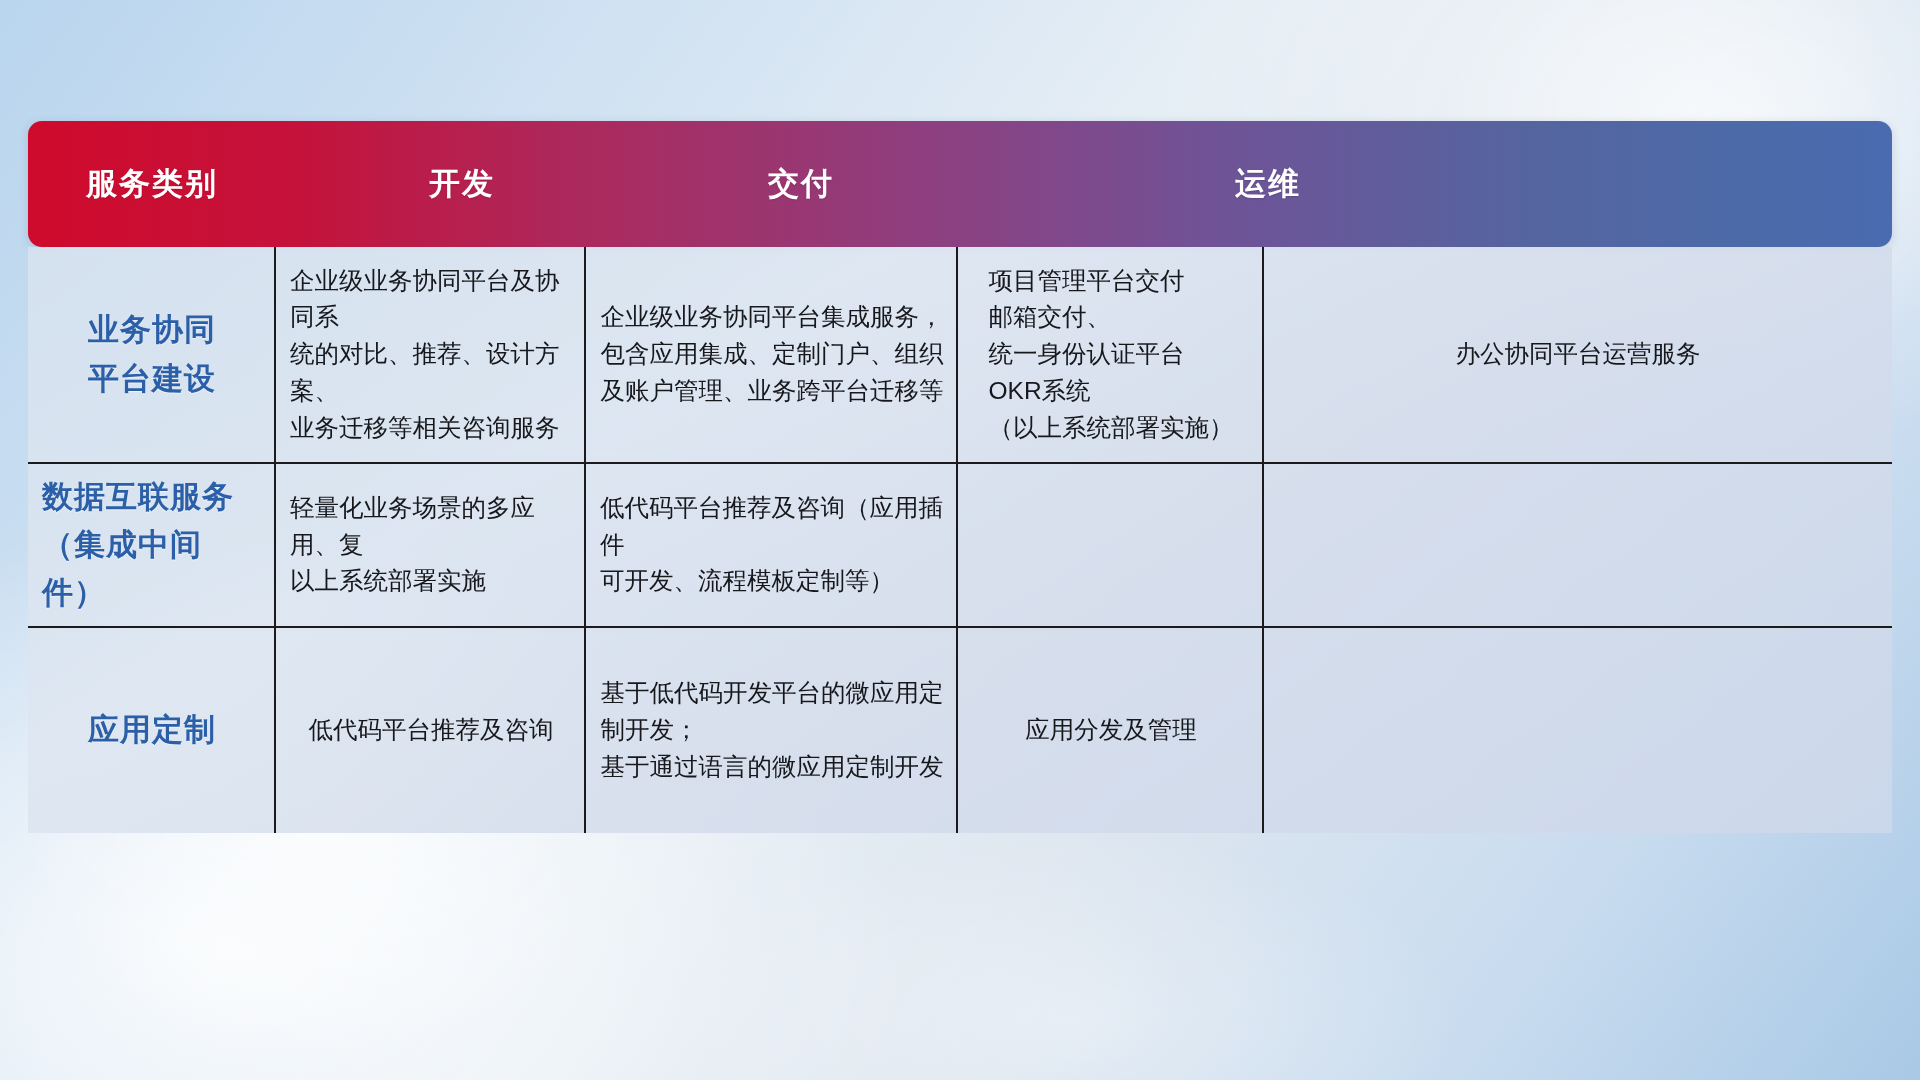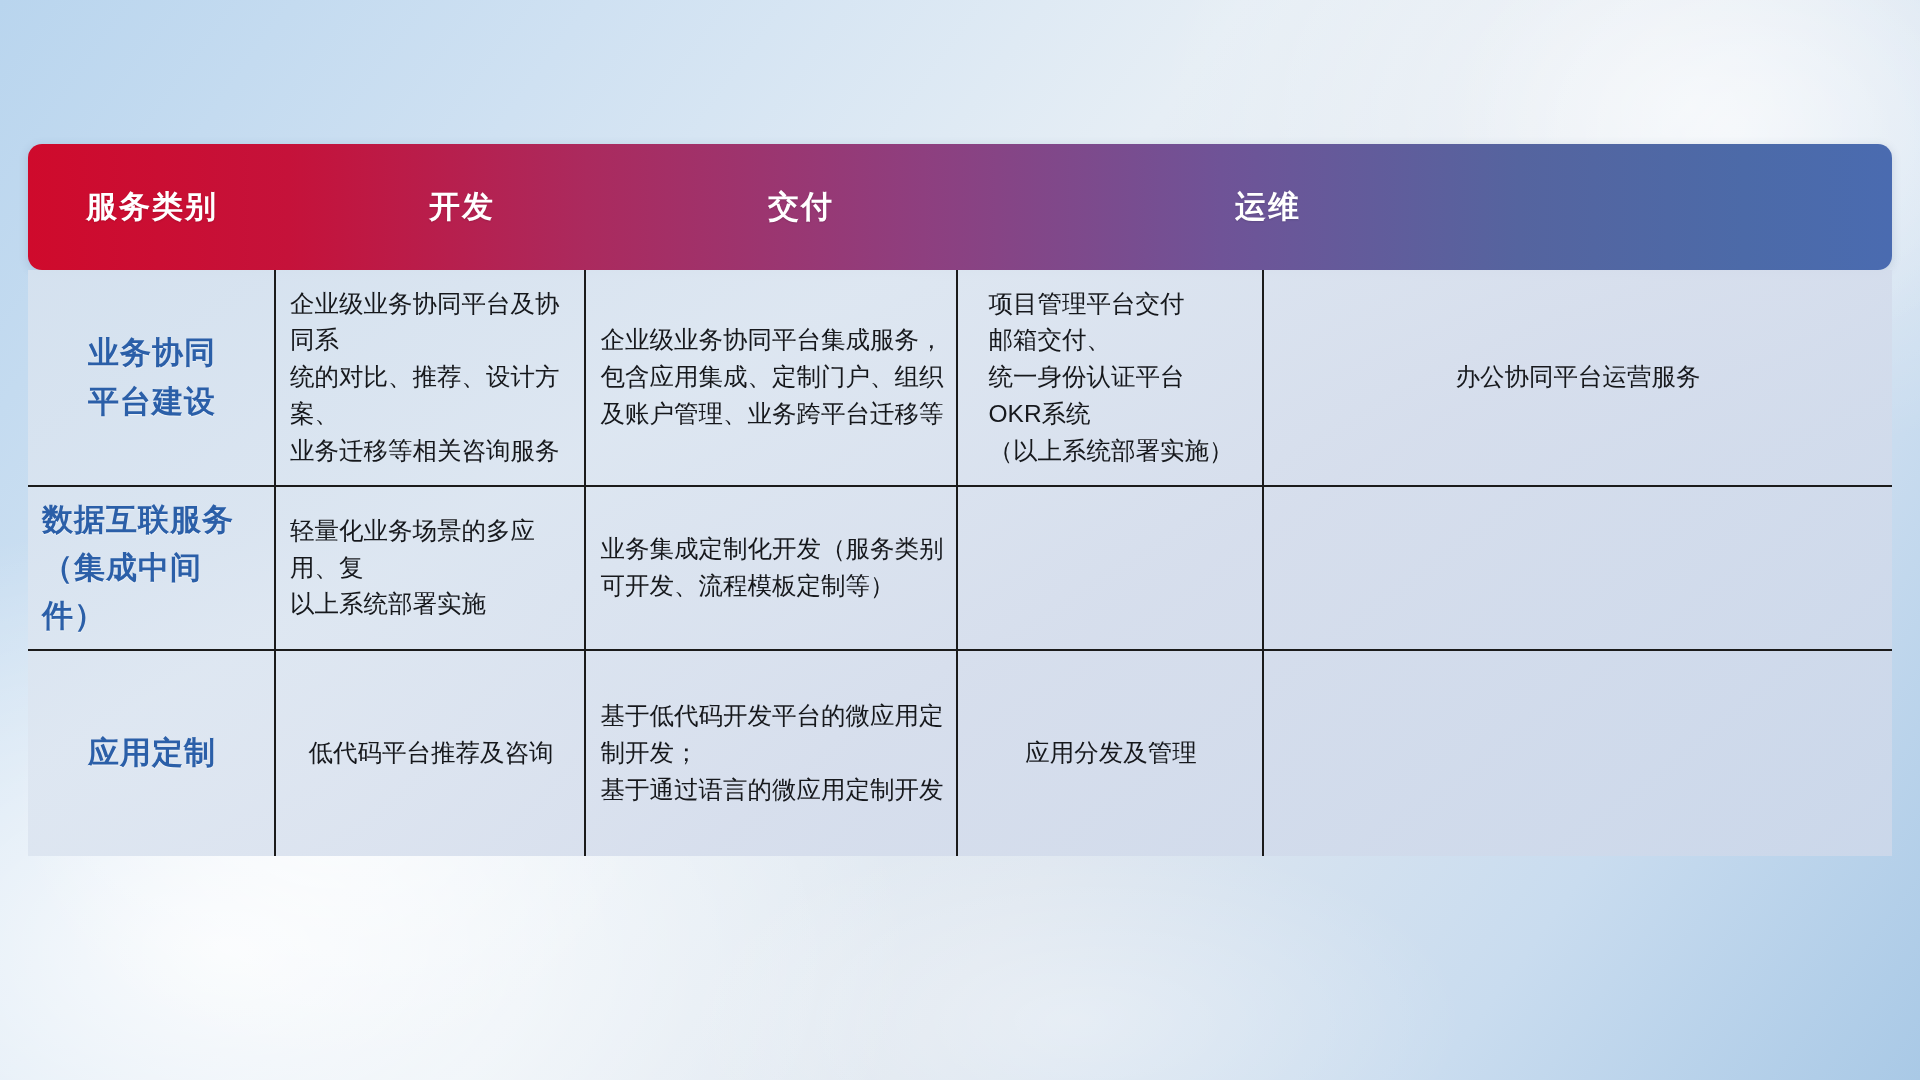--- a/index.html
+++ b/index.html
@@ -41,21 +41,21 @@
   }
   .bloom-c {
     left: 520px; top: 760px;
     width: 1100px; height: 520px;
     background: radial-gradient(closest-side, rgba(255,255,255,0.35), rgba(255,255,255,0) 72%);
   }
 
   .table-wrap {
     position: absolute;
     left: 28px;
-    top: 144px;
+    top: 121px;
     width: 1864px;
   }
 
   
   .thead {
     display: flex;
     height: 126px;
     border-radius: 14px;
     overflow: hidden;
     background: linear-gradient(90deg, #cf0a2c 0%, #c5123a 14%, #ab2a5e 30%, #8e3f7f 48%, #6f5397 64%, #55649f 80%, #4c6aa8 92%, #4a6bb0 100%);
@@ -180,21 +180,21 @@
       <div class="tr r1">
         <div class="td c0 rule">
           <span class="cat cell-text">数据互联服务
 （集成中间件）</span>
         </div>
         <div class="td c1 rule">
           <span class="cell-text">轻量化业务场景的多应用、复
 以上系统部署实施</span>
         </div>
         <div class="td c2 rule">
-          <span class="cell-text">业务集成定制化开发（服务类别
+          <span class="cell-text">低代码平台推荐及咨询（应用插件
 可开发、流程模板定制等）</span>
         </div>
         <div class="td c3 rule">
           <span class="cell-text"></span>
         </div>
         <div class="td c4">
           <span class="cell-text"></span>
         </div>
       </div>
 

